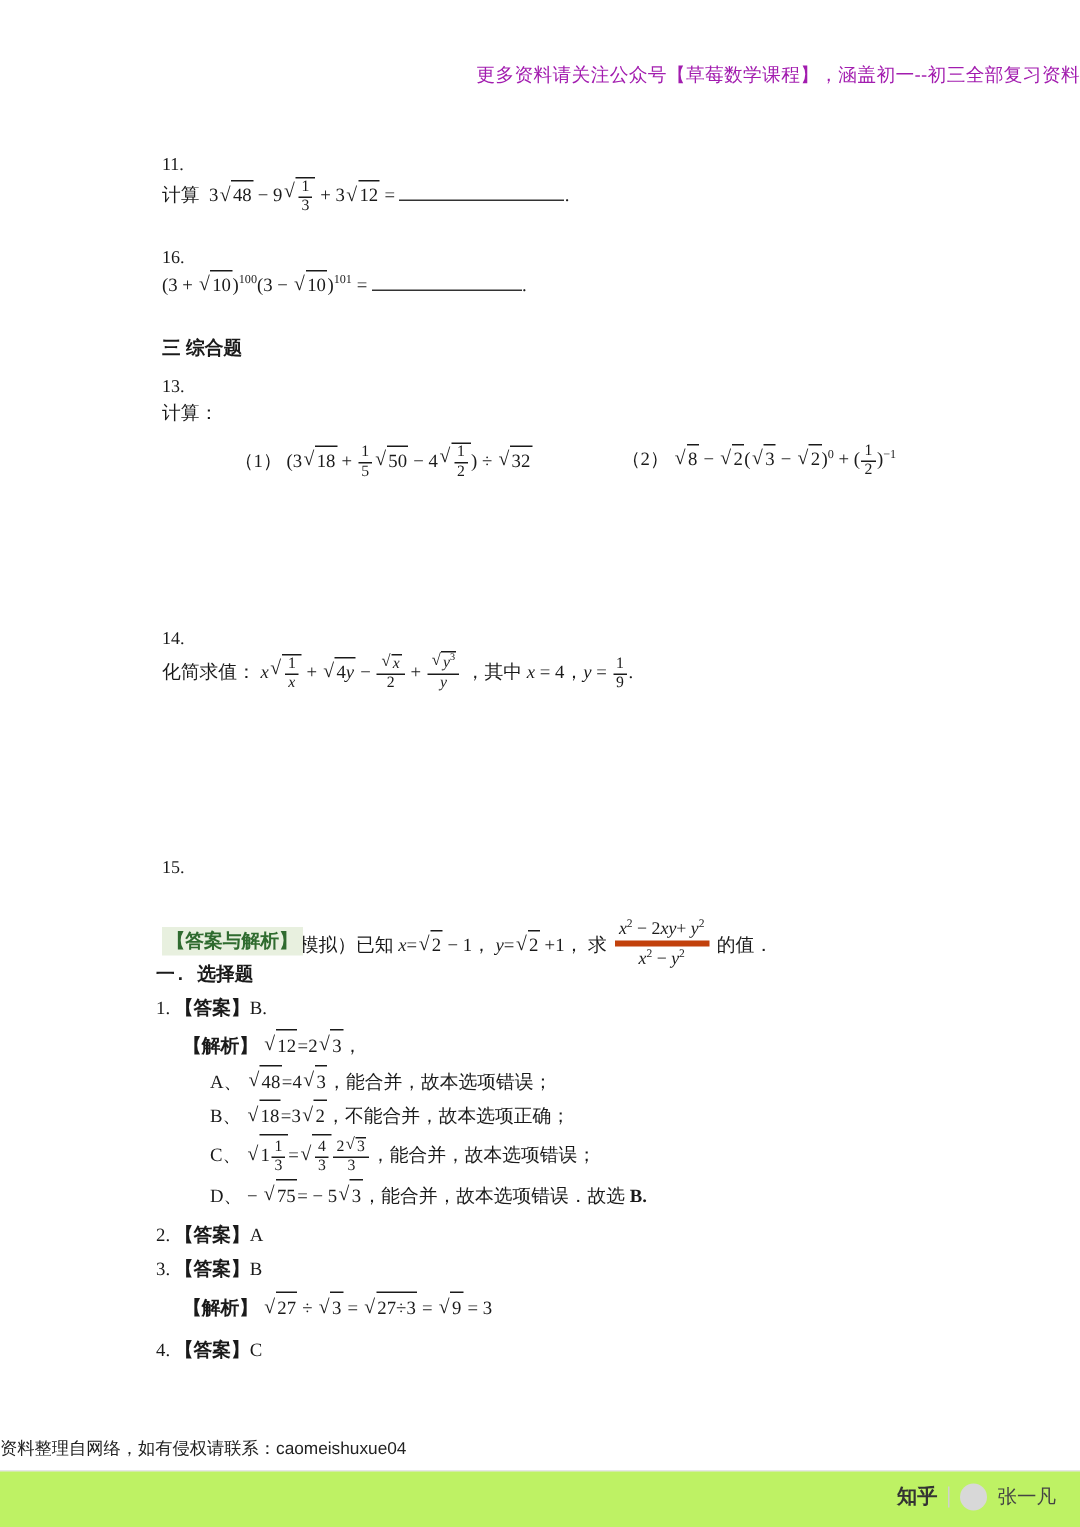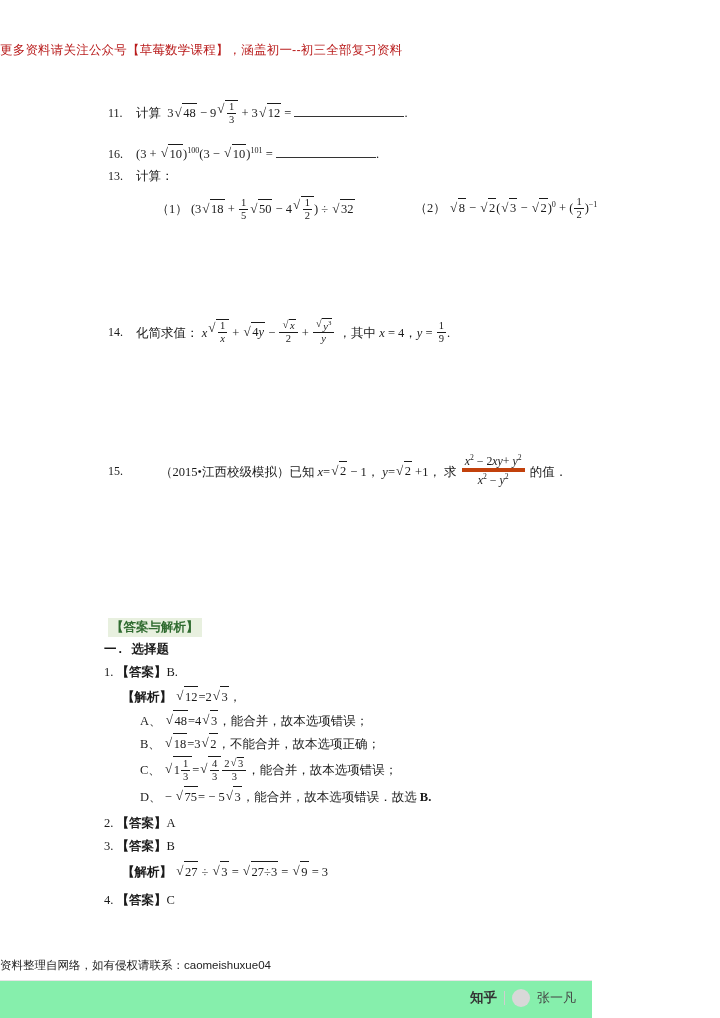--- a/index.html
+++ b/index.html
@@ -20,38 +20,39 @@
     left: 0; top: 0;
     width: 720px;
     height: 1018px;
     background: #fff;
   }
   .header-note {
     position: absolute;
     top: 42px;
     left: 0;
     width: 720px;
-    text-align: left;
-    font-size: 12.5px;
-    font-family: "Liberation Sans", sans-serif;
-    color: #b91c1c;
+    text-align: right;
+    font-size: 12.5px;
+    font-family: "Liberation Sans", sans-serif;
+    color: #a21caf;
     letter-spacing: 0.2px;
   }
   .content {
     position: absolute;
     left: 108px;
     top: 96px;
     width: 520px;
     font-size: 12.5px;
     line-height: 1.5;
   }
   .row {
     display: flex;
     align-items: baseline;
     margin-bottom: 4px;
+    flex-direction: column;
   }
   .num {
     width: 28px;
     flex: none;
     font-size: 12px;
   }
   .blank {
     display: inline-block;
     border-bottom: 1px solid #333;
     height: 0.9em;
@@ -149,23 +150,23 @@
     left: 0;
     width: 720px;
     font-size: 11.5px;
     font-family: "Liberation Sans", sans-serif;
     color: #222;
   }
   .zhihu-bar {
     position: absolute;
     left: 0;
     top: 980px;
-    width: 592px;
+    width: 720px;
     height: 38px;
-    background: #86efac;
+    background: #bef264;
     border-top: 1px solid #e6e6e6;
   }
   .zhihu-inner {
     position: absolute;
     right: 16px;
     top: 8px;
     display: flex;
     align-items: center;
     gap: 7px;
     font-family: "Liberation Sans", sans-serif;
@@ -208,20 +209,21 @@
     </div>
 
     <div class="row" style="margin-top:18px;">
       <span class="num">16.</span>
       <span class="m">
         (3 + <span class="sqrt"><span class="rad">10</span></span>)<sup>100</sup>(3 − <span class="sqrt"><span class="rad">10</span></span>)<sup>101</sup> =
         <span class="blank b100"></span>.
       </span>
     </div>
 
+    <div class="sec-title" style="margin-top:24px;">三  综合题</div>
 
     <div class="row">
       <span class="num">13.</span>
       <span>计算：</span>
     </div>
 
     <div class="q13-wrap">
       <div class="m">
         <span>（1）</span>
         (3<span class="sqrt"><span class="rad">18</span></span> + <span class="frac"><span class="nmr">1</span><span class="den">5</span></span><span class="sqrt"><span class="rad">50</span></span> − 4<span class="sqrt"><span class="rad"><span class="frac"><span class="nmr">1</span><span class="den">2</span></span></span></span>) ÷ <span class="sqrt"><span class="rad">32</span></span>

